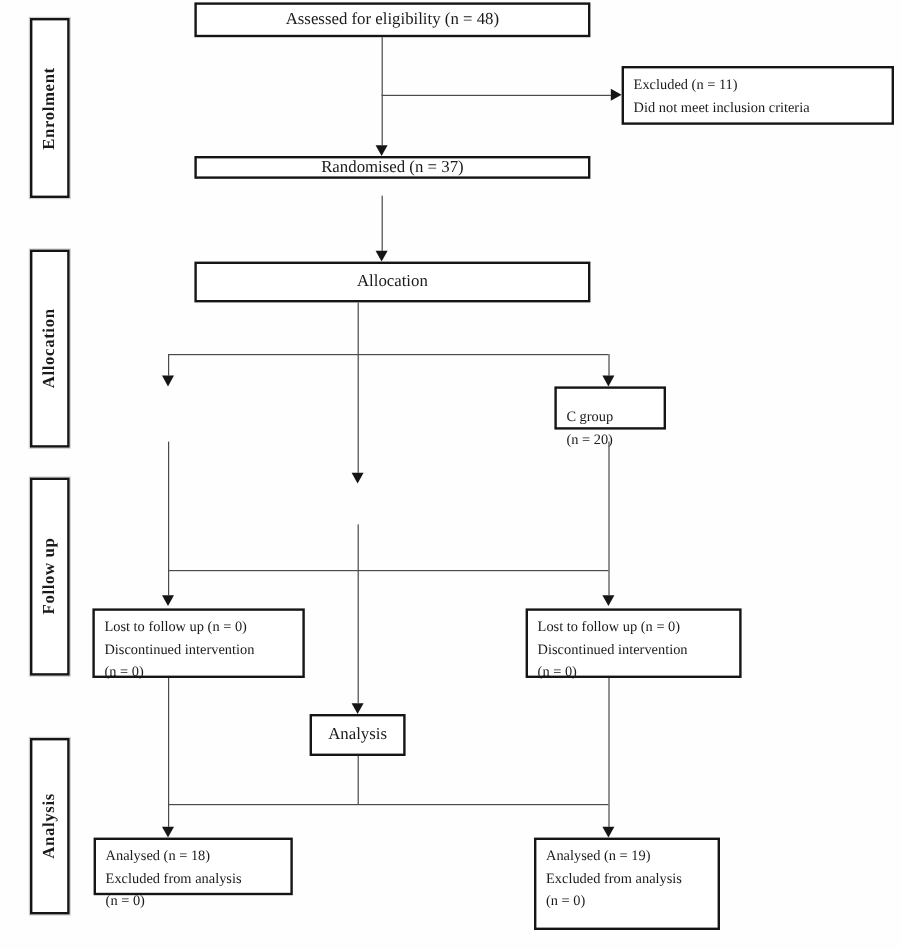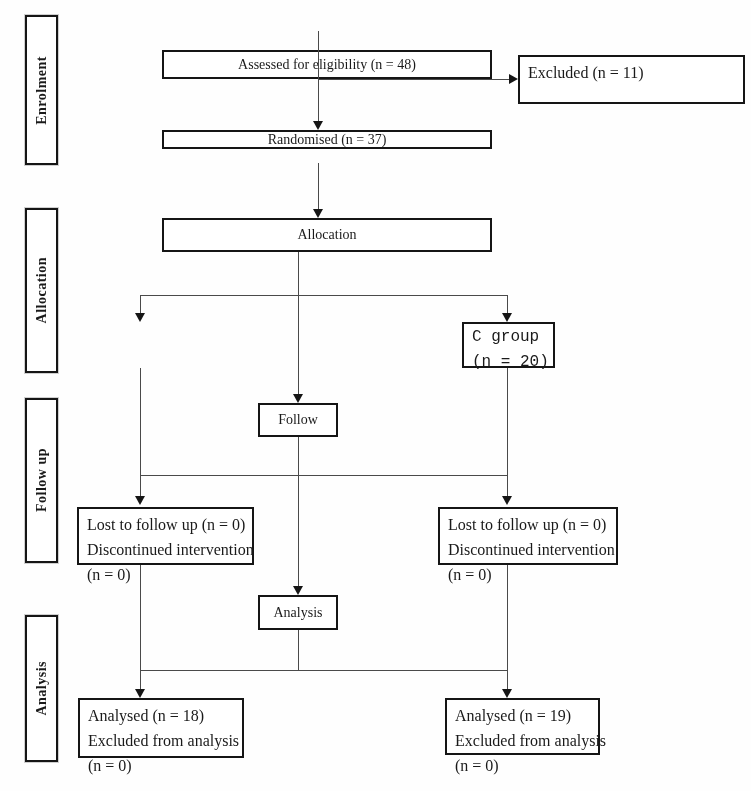--- a/index.html
+++ b/index.html
@@ -24,21 +24,21 @@
     transform:rotate(180deg);
     font-weight:bold;font-size:14px;letter-spacing:.5px;
     white-space:nowrap;
   }
   
   .node{
     position:absolute;border:2px solid #151515;background:#fff;
     box-sizing:border-box;font-size:14px;
   }
   .node.center{display:flex;align-items:center;justify-content:center;text-align:center;}
-  .node.multi{font-size:16px;line-height:1.55;padding:4px 8px;}
+  .node.multi{font-size:12px;line-height:1.55;padding:4px 8px;}
   .node.multi div{white-space:nowrap;}
   
   .vline{position:absolute;width:1px;background:#4a4a4a;}
   .hline{position:absolute;height:1px;background:#4a4a4a;}
   .arrow-down{
     position:absolute;width:0;height:0;
     border-left:5px solid transparent;border-right:5px solid transparent;
     border-top:9px solid #151515;
   }
   .arrow-right{
@@ -58,69 +58,67 @@
   <div class="stage" style="top:208px;height:165px;">
     <span>Allocation</span>
   </div>
   <div class="stage" style="top:398px;height:165px;">
     <span>Follow up</span>
   </div>
   <div class="stage" style="top:615px;height:147px;">
     <span>Analysis</span>
   </div>
 
-  <div class="node center" style="left:162px;top:2px;width:330px;height:29px;margin-top:48px;">
+  <div class="node center" style="left:162px;top:2px;width:330px;height:29px;">
     <span>Assessed for eligibility (n = 48)</span>
   </div>
 
   <div class="node multi" style="left:518px;top:55px;width:227px;height:49px;">
     <div>Excluded  (n = 11)</div>
+    <div>Did not meet inclusion criteria</div>
   </div>
 
   <div class="node center" style="left:162px;top:130px;width:330px;height:19px;">
     <span>Randomised (n = 37)</span>
   </div>
 
   <div class="node center" style="left:162px;top:218px;width:330px;height:34px;">
     <span>Allocation</span>
   </div>
 
 
-  <div class="node multi" style="left:462px;top:322px;width:93px;height:46px;padding-top:1px;font-family:Liberation Mono, monospace;">
+  <div class="node multi" style="left:462px;top:322px;width:93px;height:36px;padding-top:14px;">
     <div>C group</div>
     <div>(n = 20)</div>
   </div>
 
-  <div class="node center" style="left:258px;top:403px;width:80px;height:34px;">
-    <span>Follow</span>
-  </div>
 
   <div class="node multi" style="left:77px;top:507px;width:177px;height:58px;">
     <div>Lost to follow up (n = 0)</div>
     <div>Discontinued intervention</div>
     <div>(n = 0)</div>
   </div>
 
   <div class="node multi" style="left:438px;top:507px;width:180px;height:58px;">
     <div>Lost to follow up (n = 0)</div>
     <div>Discontinued intervention</div>
     <div>(n = 0)</div>
   </div>
 
   <div class="node center" style="left:258px;top:595px;width:80px;height:35px;">
     <span>Analysis</span>
   </div>
 
-  <div class="node multi" style="left:78px;top:698px;width:166px;height:60px;">
+  <div class="node multi" style="left:78px;top:698px;width:166px;height:48px;">
     <div>Analysed (n = 18)</div>
     <div>Excluded from analysis</div>
     <div>(n = 0)</div>
   </div>
 
-  <div class="node multi" style="left:445px;top:698px;width:155px;height:57px;">
+  <div class="node multi" style="left:445px;top:698px;width:155px;height:77px;">
     <div>Analysed (n = 19)</div>
     <div>Excluded from analysis</div>
     <div>(n = 0)</div>
   </div>
 
   <div class="vline" style="left:318px;top:31px;height:90px;"></div>
   <div class="arrow-down" style="left:313px;top:121px;"></div>
 
   <div class="hline" style="left:318px;top:79px;width:191px;"></div>
   <div class="arrow-right" style="left:509px;top:74px;"></div>

